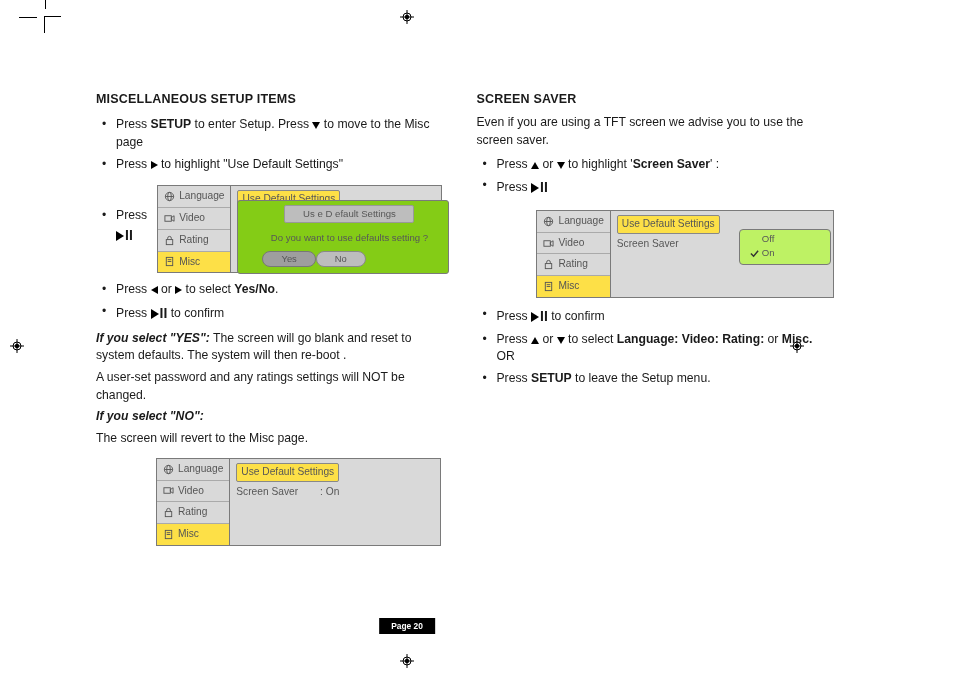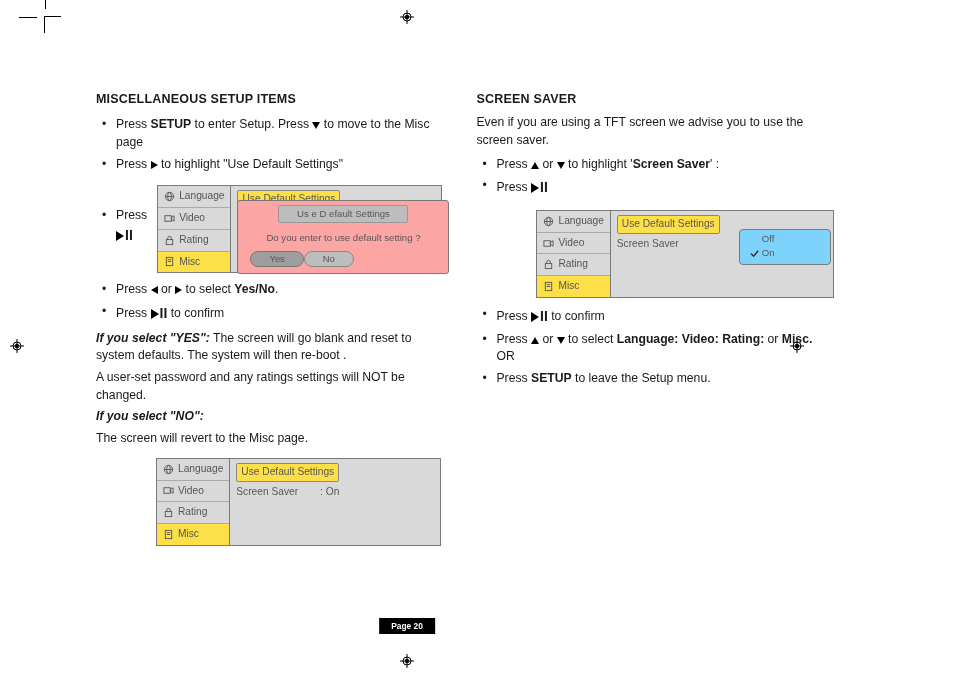--- a/index.html
+++ b/index.html
@@ -33,27 +33,27 @@
 .osd-frame{display:flex;border:1px solid #7a7a7a;background:#d9d9d9;font-family:Arial,sans-serif;font-size:10.2px;color:#575757}
 .osd-tabs{display:flex;flex-direction:column;border-right:1px solid #7a7a7a}
 .osd-tab{display:flex;align-items:center;gap:4px;padding:3px 6px;border-bottom:1px solid #aaa;background:#d9d9d9;font-weight:400;color:#555}
 .osd-tab:last-child{border-bottom:none}
 .osd-tab.sel{background:#fde047}
 .osd-icon{width:11px;height:11px}
 .osd-body{padding:4px 6px;min-width:198px;position:relative}
 .opt.sel{background:#fde047;border:1px solid #888;border-radius:2px;padding:1px 4px;display:inline-block;margin-bottom:3px}
 .opt{padding:1px 4px;margin-bottom:3px}
 .row2{display:flex;gap:22px}
-.dlg{position:absolute;top:14px;left:6px;right:-8px;background:#fca5a5;border:1px solid #7a7a7a;border-radius:3px;padding:4px 6px 6px 6px;text-align:center}
+.dlg{position:absolute;top:14px;left:6px;right:-8px;background:#84cc16;border:1px solid #7a7a7a;border-radius:3px;padding:4px 6px 6px 18px;text-align:center}
 .dlg-title{background:#bdbdbd;border:1px solid #999;border-radius:2px;font-size:9.6px;padding:1px 4px;margin-bottom:4px;display:inline-block;min-width:120px}
 .dlg-q{font-size:9.6px;margin:4px 0 6px 0}
 .dlg-btns{display:flex;padding:0 6px}
 .dlg-btn{background:#bdbdbd;border:1px solid #888;border-radius:8px;padding:0 18px;font-size:9.4px;color:#555}
 .dlg-btn.sel{background:#9e9e9e;border-color:#777}
-.ss-sub{position:absolute;top:18px;left:128px;background:#7dd3fc;border:1px solid #7a7a7a;border-radius:4px;padding:2px 8px 4px 10px;font-size:9.6px;min-width:72px}
+.ss-sub{position:absolute;top:18px;left:128px;background:#bef264;border:1px solid #7a7a7a;border-radius:4px;padding:2px 8px 4px 10px;font-size:9.6px;min-width:72px}
 .ss-sub .optline{display:flex;align-items:center;gap:3px}
 .chk{display:inline-block;width:9px;height:9px;visibility:hidden}
 .chk.on{visibility:visible}
 .note{margin:4px 0}
 .page-num{position:absolute;left:50%;bottom:58px;transform:translateX(-50%);background:#000;color:#fff;font-size:8.4px;font-weight:700;padding:3px 12px}
 </style>
 </head>
 <body>
 
 <div class="page">
@@ -145,21 +145,21 @@
                 </div>
             </div>
             <div class="osd-body" style="min-height:78px">
               <div class="opt sel">Use Default Settings</div>
               <div class="row2">
                   <span>Screen Saver</span>
                   <span>: On</span>
                 </div>
               <div class="dlg">
                 <div class="dlg-title">Us e D efault  Settings</div>
-                <div class="dlg-q">Do you enter to use default setting ?</div>
+                <div class="dlg-q">Do you want to use defaults setting ?</div>
                 <div class="dlg-btns">
                   <div class="dlg-btn sel">Yes</div>
                   <div class="dlg-btn">No</div>
                 </div>
               </div>
             </div>
           </div>
         </div>
       </div>
 

